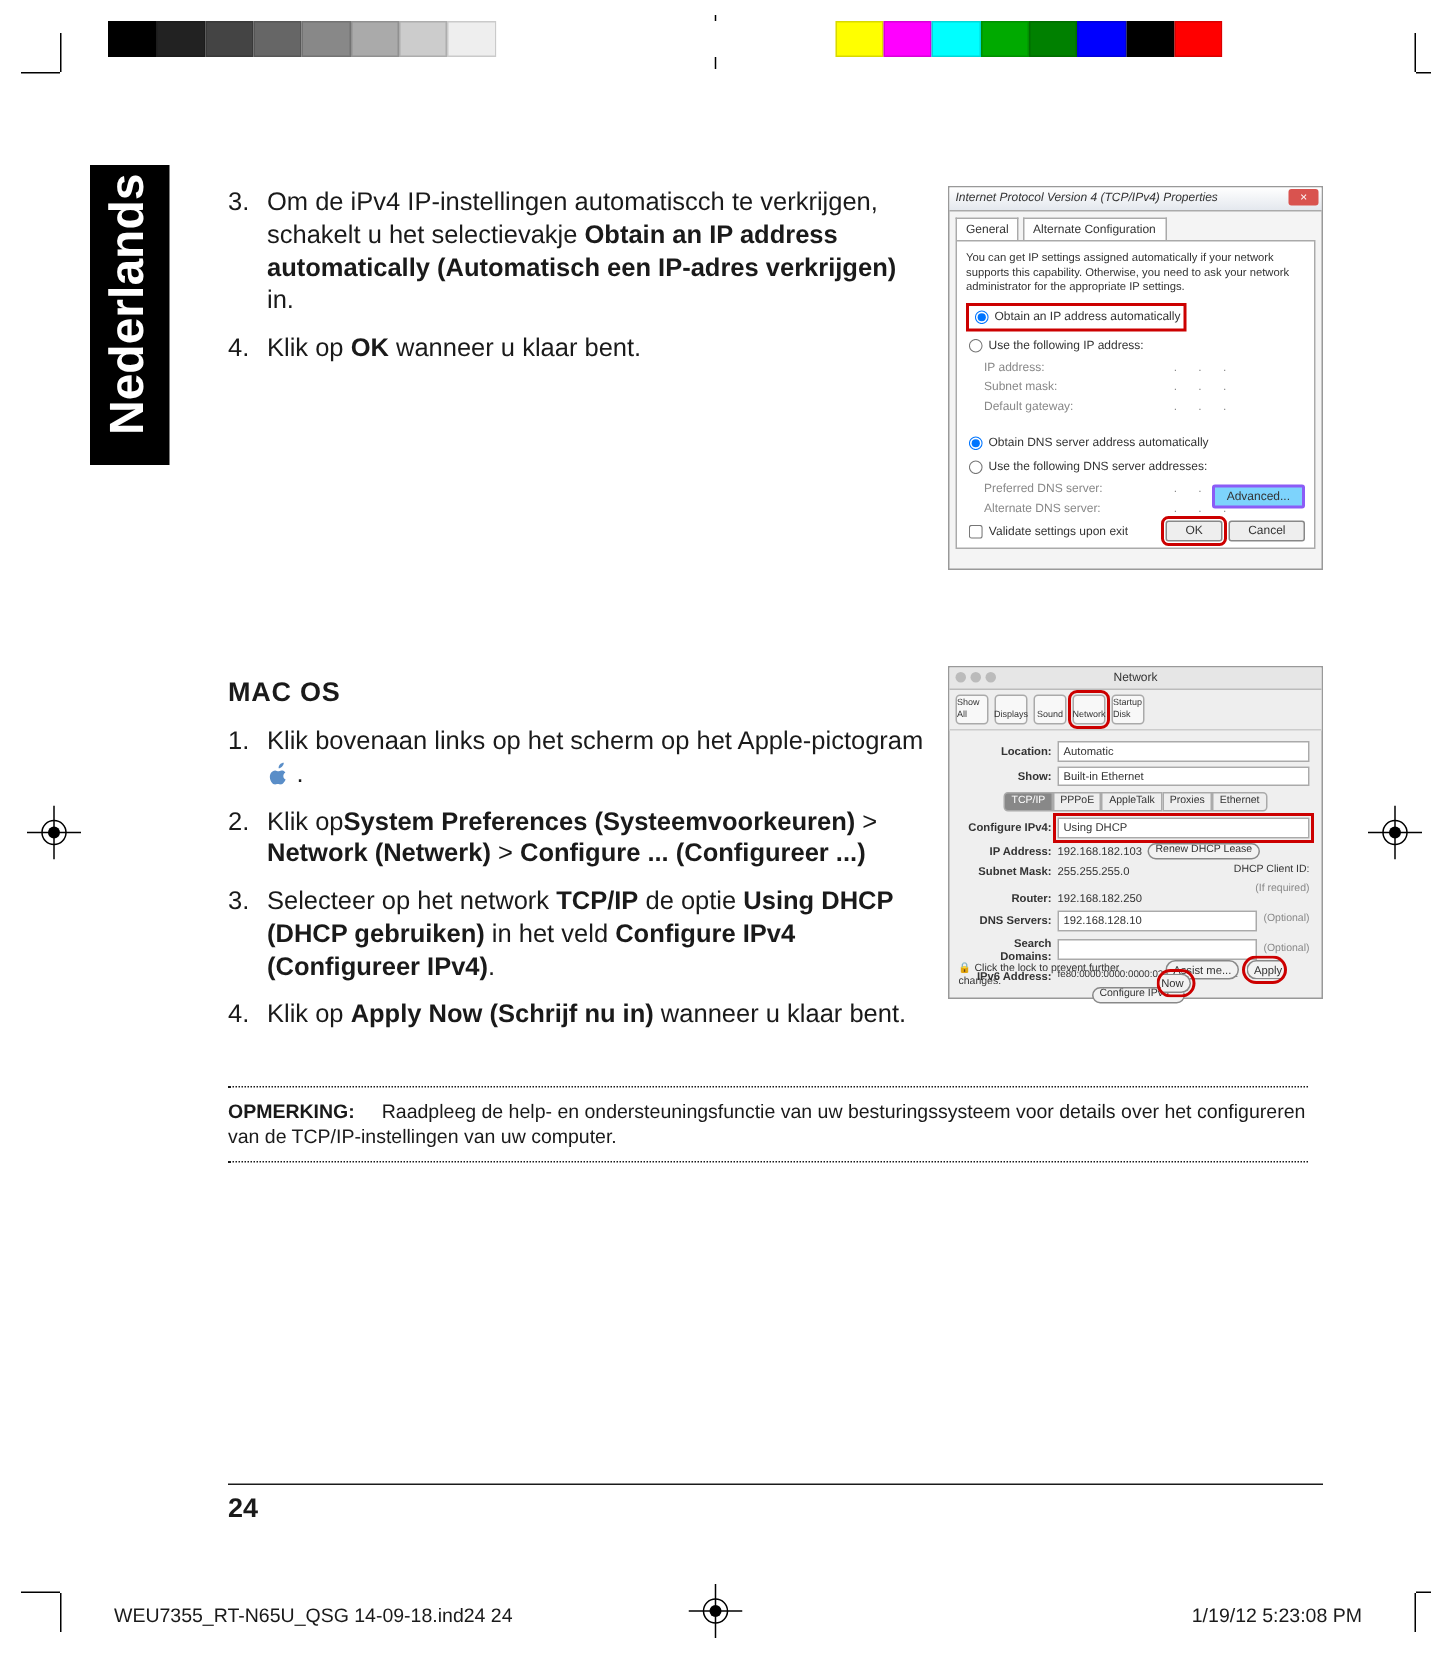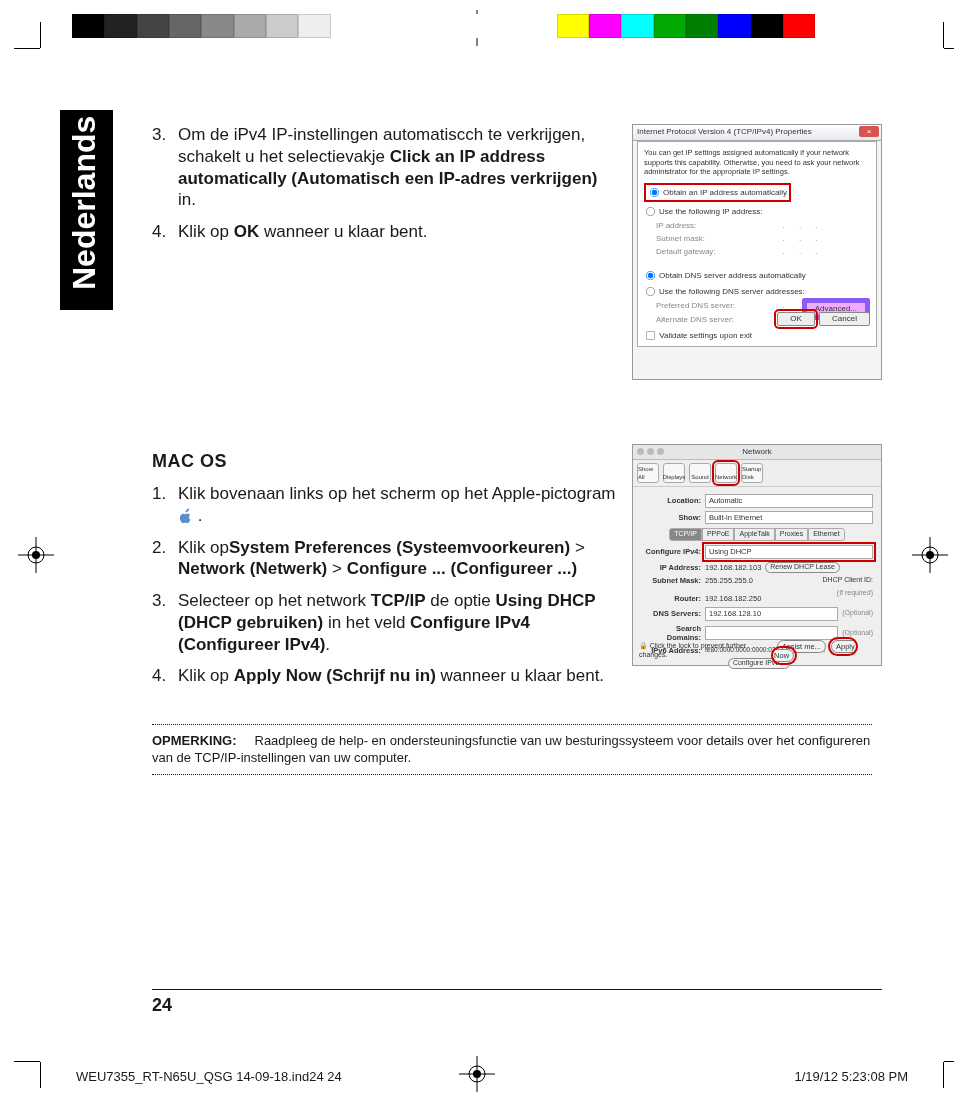--- a/index.html
+++ b/index.html
@@ -57,34 +57,34 @@
 
   .sec1 { position: relative; min-height: 280px; }
   .sec1 .steps { width: 430px; }
 
   .win-dialog {
     position: absolute; top: 0; right: -10px;
     width: 250px; height: 256px;
     border: 1px solid #999; background: #f4f4f4;
     font-size: 8px; color: #333;
   }
-  .win-title { background: linear-gradient(#fff,#e4e8ee); height: 16px; font-size: 8px; padding: 2px 4px; border-bottom:1px solid #aaa; position:relative;}
+  .win-title { background: linear-gradient(#fff,#e4e8ee); height: 16px; font-size: 8px; padding: 2px 4px; border-bottom:1px solid #aaa; position:relative;font-style:italic;}
   .win-title .close { position:absolute; right:2px; top:1px; width:20px; height:11px; background:#d9534f; border-radius:2px; color:#fff; text-align:center; line-height:11px; font-size:8px;}
   .win-tabs { padding: 4px 4px 0 4px; }
   .win-tabs span { display:inline-block; padding:2px 6px; border:1px solid #aaa; background:#fff; border-bottom:none; font-size:8px;}
   .win-body { background:#fff; margin:0 4px 4px 4px; border:1px solid #aaa; padding:6px; height:206px; position:relative;}
   .win-desc { font-size:7.5px; margin-bottom:6px; color:#333; }
   .radio-row { font-size:8px; margin:3px 0; }
   .radio-row input { vertical-align:middle; transform:scale(.7); margin-right:2px;}
   .radio-hl { border:2px solid #c00; padding:1px 2px; display:inline-block; }
   .field { display:flex; font-size:8px; color:#888; margin:3px 0 3px 12px;}
   .field .lab { width:80px;} .field .dots{ flex:1; text-align:center; letter-spacing:6px;}
   .chk-row { font-size:8px; margin-top:4px;}
-  .win-adv { position:absolute; right:6px; bottom:26px; font-size:8px; border:5px solid #8b5cf6; background:#f0abfc; padding:1px 8px; border-radius:2px;}
-  .win-btns { position:absolute; right:6px; bottom:20px; }
+  .win-adv { position:absolute; right:6px; bottom:26px; font-size:8px; border:2px solid #8b5cf6; background:#7dd3fc; padding:1px 8px; border-radius:2px;}
+  .win-btns { position:absolute; right:6px; bottom:4px; }
   .win-btns span { display:inline-block; font-size:8px; border:1px solid #888; background:#eee; padding:1px 12px; border-radius:2px; margin-left:2px;}
   .win-btns .ok-hl { outline:2px solid #c00; outline-offset:1px;}
 
   .sec2 { margin-top: 46px; position: relative; min-height: 240px; }
   .sec2 h2 { font-size: 18px; font-weight: 800; letter-spacing: .5px; margin-bottom: 10px; }
   .sec2 .steps { width: 440px; }
   .apple-icon { display:inline-block; width:15px; height:15px; vertical-align:-2px; }
 
   .mac-dialog {
     position:absolute; top:-6px; right:-10px;
@@ -186,30 +186,34 @@
 
 <div class="lang-tab">Nederlands</div>
 
 <div class="page">
   <div class="content">
 
     <div class="sec1">
       <ol class="steps">
         <li>
           <span class="num">3.</span>
-          <span>Om de iPv4 IP-instellingen automatiscch te verkrijgen, schakelt u het selectievakje </span><span class="bold">Click an IP address automatically (Automatisch een IP-adres verkrijgen)</span><span> in.</span>
+          <span>Om de iPv4 IP-instellingen automatiscch te verkrijgen, schakelt u het selectievakje </span><span class="bold">Obtain an IP address automatically (Automatisch een IP-adres verkrijgen)</span><span> in.</span>
         </li>
         <li>
           <span class="num">4.</span>
           <span>Klik op </span><span class="bold">OK</span><span> wanneer u klaar bent.</span>
         </li>
       </ol>
 
       <div class="win-dialog">
         <div class="win-title"><span>Internet Protocol Version 4 (TCP/IPv4) Properties</span><span class="close">×</span></div>
+        <div class="win-tabs">
+          <span>General</span>
+          <span>Alternate Configuration</span>
+        </div>
         <div class="win-body">
           <div class="win-desc">You can get IP settings assigned automatically if your network supports this capability. Otherwise, you need to ask your network administrator for the appropriate IP settings.</div>
           <div class="radio-row"><span class="radio-hl"><input type="radio" checked="" style=""><span>Obtain an IP address automatically</span></span></div>
           <div class="radio-row"><input type="radio" style=""><span>Use the following IP address:</span></div>
           <div class="field">
               <span class="lab">IP address:</span>
               <span class="dots">. . .</span>
             </div>
           <div class="field">
               <span class="lab">Subnet mask:</span>

